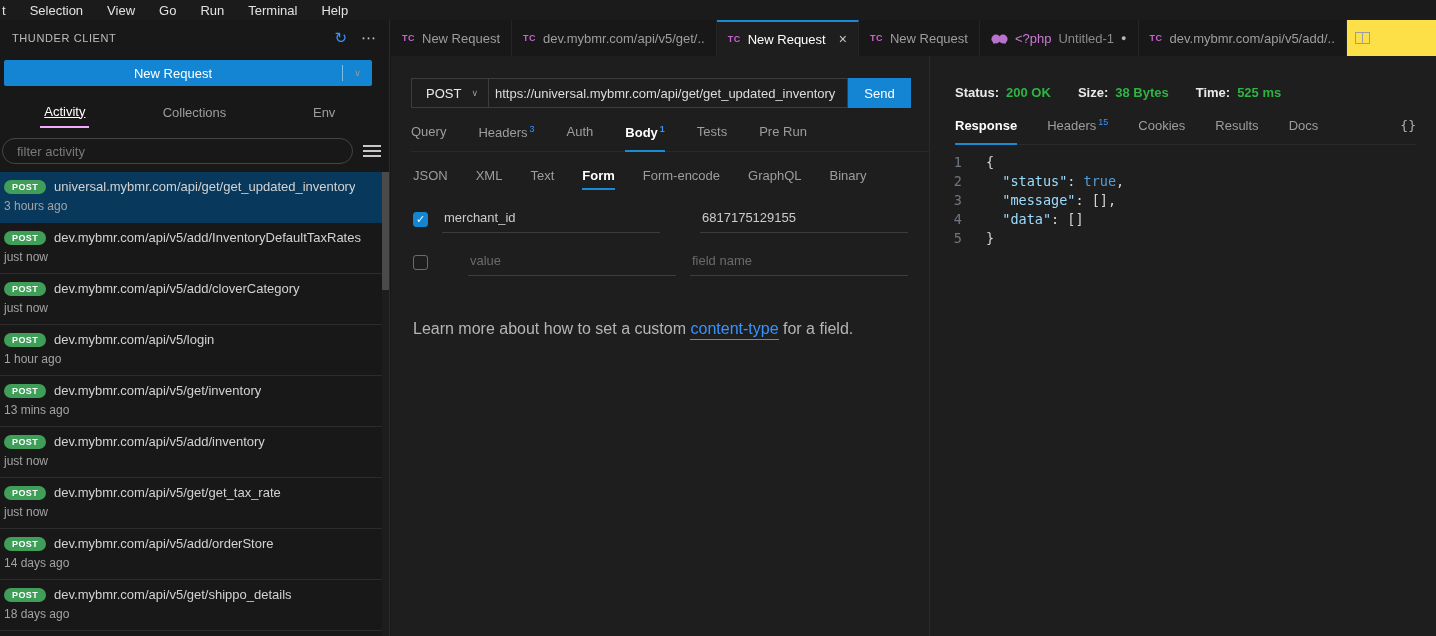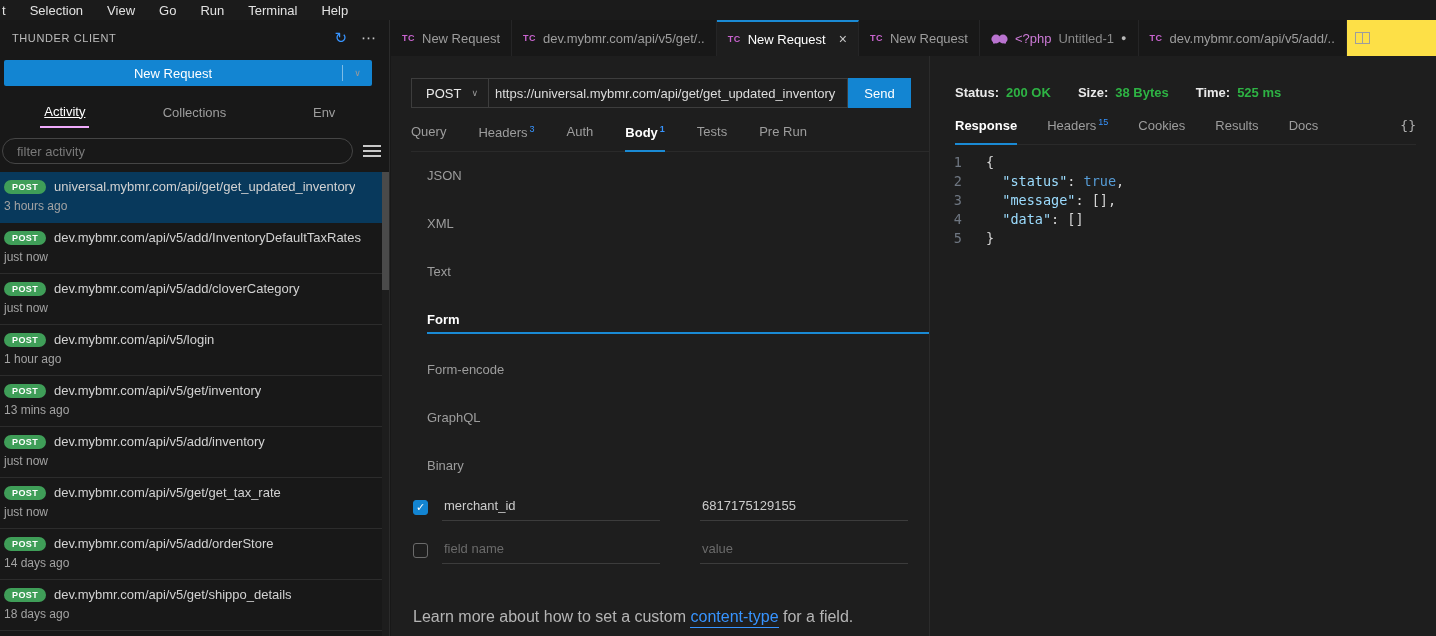--- a/index.html
+++ b/index.html
@@ -76,21 +76,21 @@
   .url-input { flex:1; background:transparent; border:none; outline:none; color:#dcdcdc; font-size:13px;
                padding:0 6px; font-family:"Liberation Sans",sans-serif; white-space:nowrap; }
   .send-btn { width:63px; background:#1385d2; color:#ffffff; font-size:13px; border:none; cursor:pointer; }
 
   .rtabs { display:flex; gap:32px; margin:16px 0 0 20px; padding-bottom:9px; border-bottom:1px solid #2a2a2a; font-size:13px; }
   .rtab { color:#9d9d9d; cursor:pointer; position:relative; padding-bottom:2px; }
   .rtab sup { color:#3794ff; font-size:9px; margin-left:2px; }
   .rtab.active { color:#ffffff; font-weight:bold; }
   .rtab.active::after { content:""; position:absolute; left:0; right:0; bottom:-10px; height:2px; background:#1a8ad4; }
 
-  .btabs { display:flex; gap:28px; margin:16px 0 0 36px; font-size:13px;flex-direction:column; }
+  .btabs { display:flex; gap:28px; margin:16px 0 0 22px; font-size:13px; }
   .btab { color:#9d9d9d; cursor:pointer; padding-bottom:5px; }
   .btab.active { color:#ffffff; font-weight:bold; border-bottom:2px solid #1a8ad4; }
 
   .ff-head { display:flex; align-items:center; margin:20px 28px 0 22px; }
   .ff-title { font-size:15px; color:#cfcfcf; flex:1; }
   .ff-files { display:flex; align-items:center; gap:9px; font-size:13px; color:#e3e3e3; cursor:pointer; }
   .ff-import { font-size:13px; color:#cfcfcf; margin-left:26px; cursor:pointer; }
   .cbx { width:15px; height:15px; border:1px solid #6b6b6b; border-radius:3px; background:transparent;
          display:flex; align-items:center; justify-content:center; cursor:pointer; flex:0 0 auto; }
   .cbx.checked { background:#1385d2; border-color:#1385d2; color:#ffffff; font-size:11px; }
@@ -314,22 +314,22 @@
         </div>
 
 
         <div class="ffrow">
           <span class="cbx checked">✓</span>
           <input class="ff-input ff-name" value="merchant_id" style="">
           <input class="ff-input ff-value" value="6817175129155" style="">
         </div>
         <div class="ffrow">
           <span class="cbx"></span>
+          <input class="ff-input ff-value" placeholder="value" style="">
           <input class="ff-input ff-name" placeholder="field name" style="">
-          <input class="ff-input ff-value" placeholder="value" style="">
         </div>
 
         <div class="hint">
           <span>Learn more about how to set a custom </span><a>content-type</a><span> for a field.</span>
         </div>
       </div>
 
       <div class="response">
         <div class="status-row">
           <span class="st-label">Status:</span>

